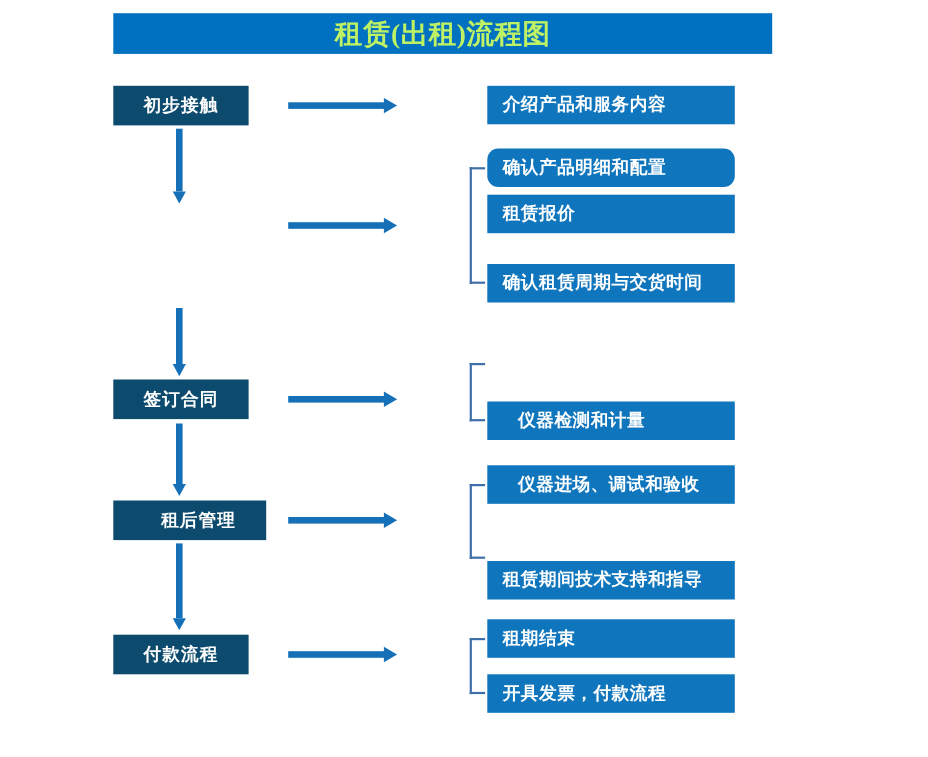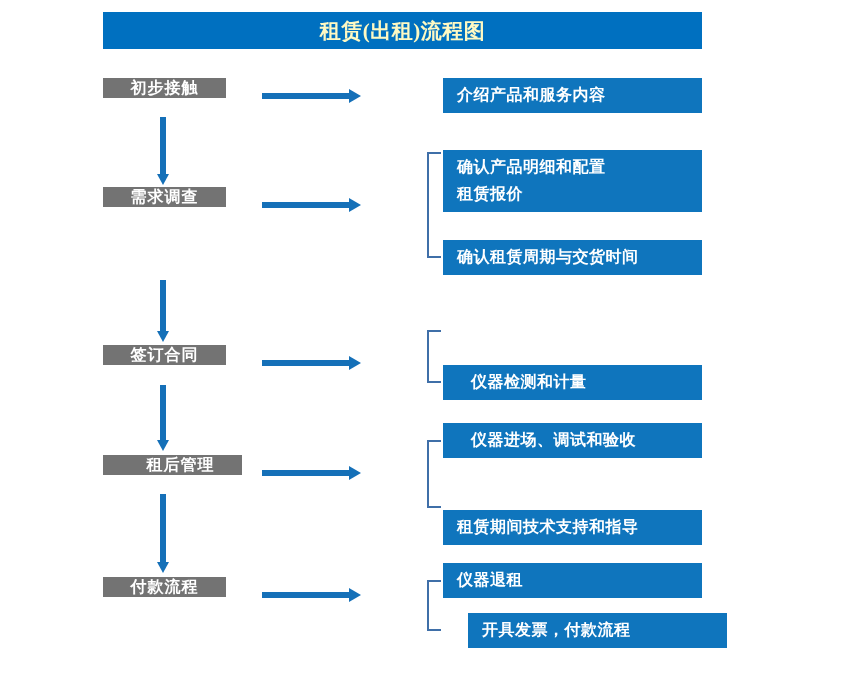--- a/index.html
+++ b/index.html
@@ -21,50 +21,50 @@
   }
 
   
   .title-bar {
     position: absolute;
     left: 103px;
     top: 12px;
     width: 599px;
     height: 37px;
     background: #0070c0;
-    color: #fef9c3;
+    color: #bef264;
     display: flex;
     align-items: center;
     justify-content: center;
-    font-size: 21px;
+    font-size: 25px;
     font-weight: bold;
     letter-spacing: 0.5px;
   }
 
   
   .stage-box {
     position: absolute;
     left: 103px;
     width: 123px;
-    height: 20px;
-    background: #737373;
+    height: 36px;
+    background: #0c4a6e;
     color: #ffffff;
     display: flex;
     align-items: center;
     justify-content: center;
     font-size: 16px;
     font-weight: bold;
     letter-spacing: 1px;
   }
 
   
   .detail-box {
     position: absolute;
     left: 443px;
-    width: 259px;
+    width: 225px;
     height: 35px;
     background: #0f75bd;
     color: #ffffff;
     display: flex;
     align-items: center;
     font-size: 16px;
     font-weight: bold;
     padding-left: 14px;
     box-sizing: border-box;
     letter-spacing: 0.5px;
@@ -133,21 +133,20 @@
 </style>
 </head>
 <body>
 
 <div id="canvas">
 
   <div class="title-bar">租赁(出租)流程图</div>
 
   <div class="stage-box" style="top:78px;">初步接触</div>
 
-  <div class="stage-box" style="top:187px;">需求调查</div>
 
   <div class="stage-box" style="top:345px;">签订合同</div>
 
   <div class="stage-box" style="top:455px;padding-left:16px;">租后管理</div>
 
   <div class="stage-box" style="top:577px;">付款流程</div>
 
   <div class="v-arrow" style="top:117px; height:68px;">
     <div class="shaft" style="height:57px;"></div>
     <div class="head" style="top:57px;"></div>
@@ -196,30 +195,30 @@
   <div class="bracket" style="top:152px; height:106px;"></div>
 
   <div class="bracket" style="top:330px; height:53px;"></div>
 
   <div class="bracket" style="top:440px; height:68px;"></div>
 
   <div class="bracket" style="top:580px; height:51px;"></div>
 
   <div class="detail-box" style="top:78px;">介绍产品和服务内容</div>
 
-  <div class="detail-box" style="top:150px;">确认产品明细和配置</div>
+  <div class="detail-box" style="top:135px;border-radius:10px;">确认产品明细和配置</div>
 
   <div class="detail-box" style="top:177px;text-align:right;">租赁报价</div>
 
   <div class="detail-box" style="top:240px;">确认租赁周期与交货时间</div>
 
 
   <div class="detail-box" style="top:365px;padding-left:28px;">仪器检测和计量</div>
 
   <div class="detail-box" style="top:423px;padding-left:28px;">仪器进场、调试和验收</div>
 
   <div class="detail-box" style="top:490px;margin-top:20px;">租赁期间技术支持和指导</div>
 
-  <div class="detail-box" style="top:563px;">仪器退租</div>
-
-  <div class="detail-box" style="top:613px;margin-left:25px;">开具发票，付款流程</div>
+  <div class="detail-box" style="top:563px;">租期结束</div>
+
+  <div class="detail-box" style="top:613px;">开具发票，付款流程</div>
 
 </div>
 
 </body></html>

